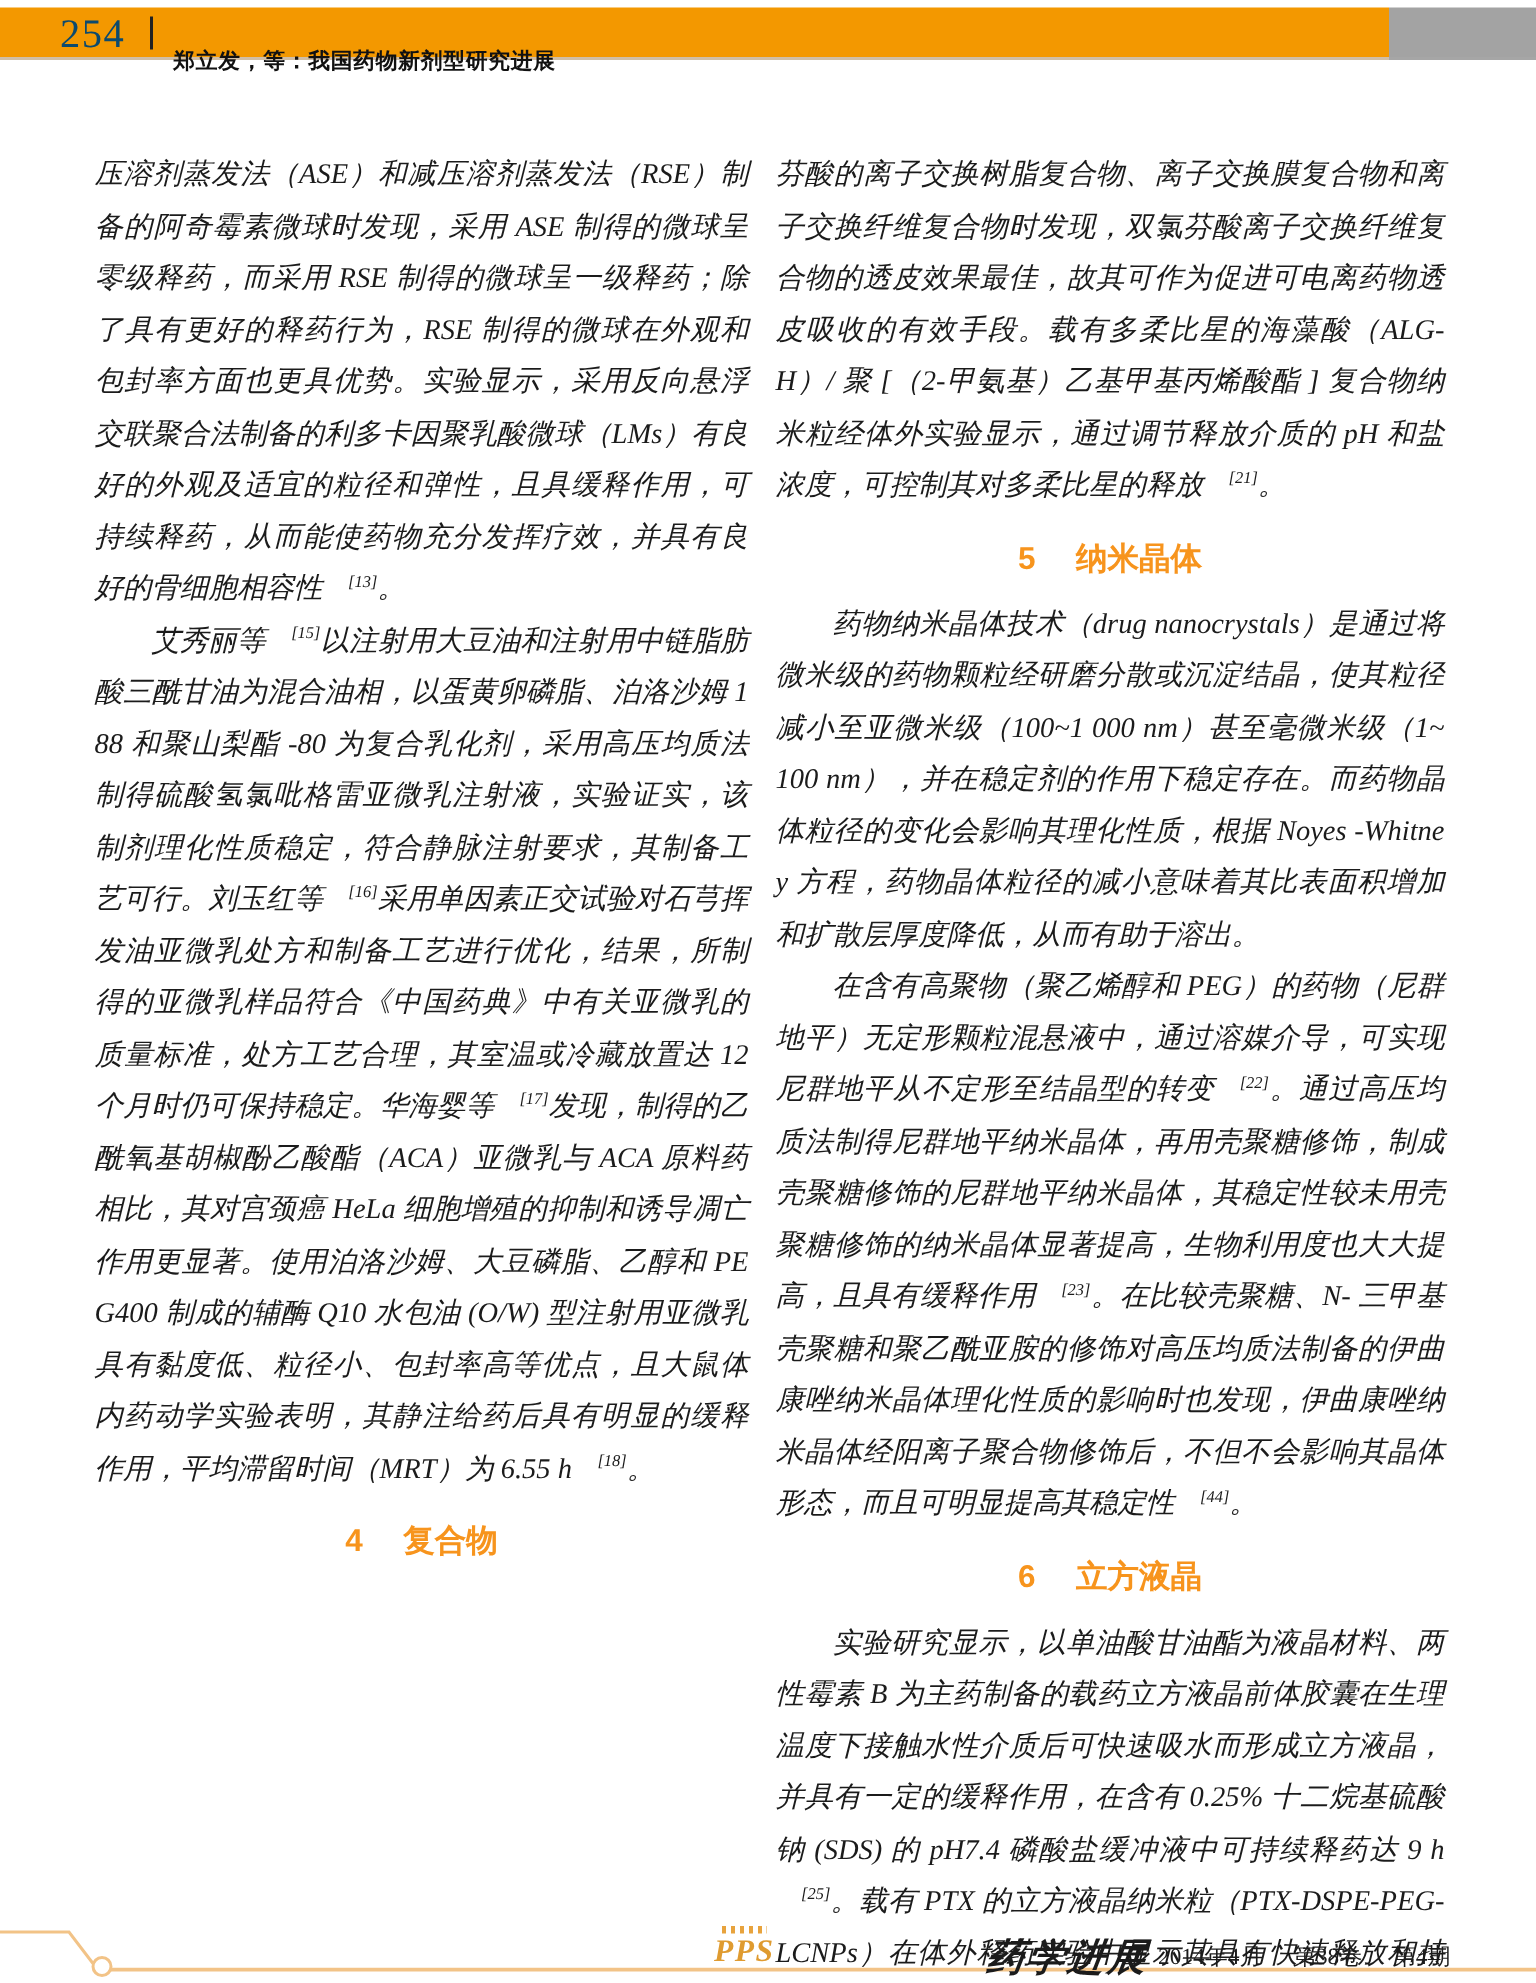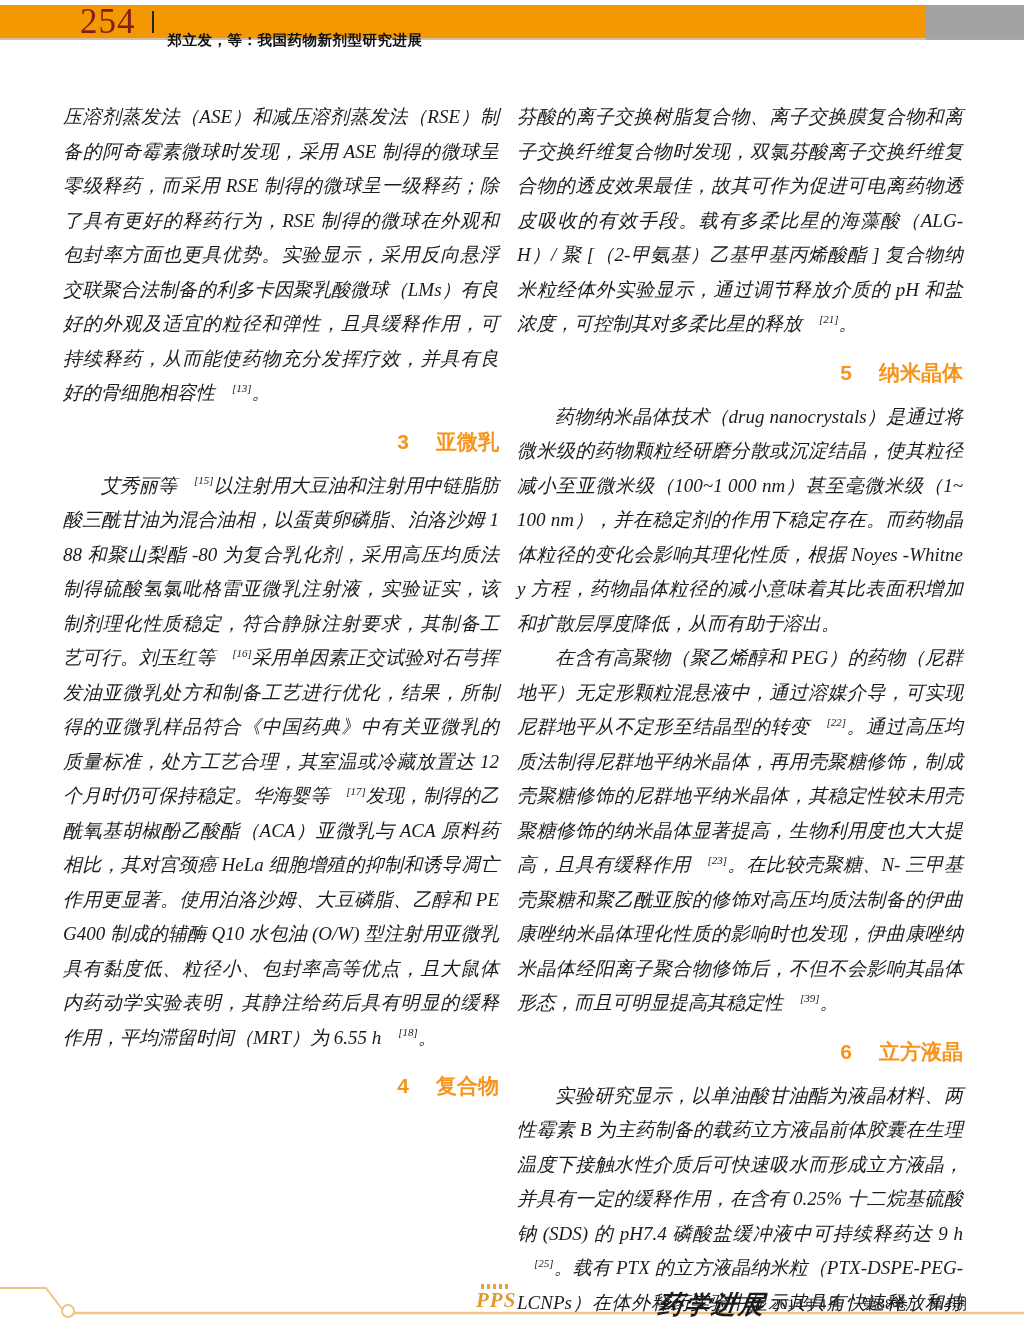--- a/index.html
+++ b/index.html
@@ -12,21 +12,21 @@
   .header-strip{position:absolute;top:5px;left:0;width:1024px;height:33px;display:flex;}
   .header-orange{
     width:926px;height:100%;background:#F39800;display:flex;align-items:center;
     box-shadow:0 2px 0 rgba(120,70,0,.35);
   }
   .header-gray{
     flex:1;height:100%;background:#A3A3A3;
     box-shadow:0 2px 0 rgba(0,0,0,.35);
   }
   .page-number{
-    margin-left:80px;font-size:35px;line-height:28px;color:#7f1d1d;
+    margin-left:40px;font-size:27px;line-height:28px;color:#0c4a6e;
     font-family:"Liberation Serif",serif;letter-spacing:1px;
   }
   .header-divider{width:2px;height:22px;background:#222;margin:0 14px 0 16px;}
   .running-title{
     font-family:"Liberation Sans","DejaVu Sans",sans-serif;font-weight:bold;
     font-size:14.5px;color:#111;letter-spacing:.5px;margin-top:38px;
   }
   
   .column{position:absolute;top:100px;}
   .column-left{left:63px;width:436px;}
@@ -34,21 +34,21 @@
   .body-par{
     font-size:19px;line-height:34.5px;text-align:justify;margin:0;
     word-break:break-all;
     font-style:italic;
   }
   .body-par.indent{text-indent:2em;}
   .body-par sup{font-size:11px;line-height:0;vertical-align:super;padding-left:17px;}
   .section-heading{
     color:#F7941D;font-family:"Liberation Sans","DejaVu Sans",sans-serif;
     font-weight:bold;font-size:21px;line-height:24px;margin:19px 0 15px 0;
-    text-align:right;
+    text-align:center;
   }
   .section-heading .sec-num{margin-right:27px;}
   
   .footer-svg{position:absolute;left:0;top:1262px;pointer-events:none;}
   .footer-row{
     position:absolute;left:0;top:1288px;width:1024px;height:26px;
     display:flex;align-items:center;
   }
   .footer-left{position:absolute;left:95px;top:2px;white-space:nowrap;}
   .journal-en{font-style:italic;font-weight:bold;font-size:16.5px;margin-right:22px;}
@@ -77,29 +77,28 @@
   <div class="header-orange">
     <span class="page-number">254</span>
     <span class="header-divider"></span>
     <span class="running-title">郑立发，等：我国药物新剂型研究进展</span>
   </div>
   <div class="header-gray"></div>
 </div>
 
 <div class="column column-left">
     <p class="body-par">压溶剂蒸发法（ASE）和减压溶剂蒸发法（RSE）制备的阿奇霉素微球时发现，采用 ASE 制得的微球呈零级释药，而采用 RSE 制得的微球呈一级释药；除了具有更好的释药行为，RSE 制得的微球在外观和包封率方面也更具优势。实验显示，采用反向悬浮交联聚合法制备的利多卡因聚乳酸微球（LMs）有良好的外观及适宜的粒径和弹性，且具缓释作用，可持续释药，从而能使药物充分发挥疗效，并具有良好的骨细胞相容性<sup>[13]</sup>。</p>
-    <div class="section-heading"><span class="sec-num">3</span><span>亚微乳</span></div>
     <p class="body-par indent">艾秀丽等<sup>[15]</sup>以注射用大豆油和注射用中链脂肪酸三酰甘油为混合油相，以蛋黄卵磷脂、泊洛沙姆 188 和聚山梨酯 -80 为复合乳化剂，采用高压均质法制得硫酸氢氯吡格雷亚微乳注射液，实验证实，该制剂理化性质稳定，符合静脉注射要求，其制备工艺可行。刘玉红等<sup>[16]</sup>采用单因素正交试验对石芎挥发油亚微乳处方和制备工艺进行优化，结果，所制得的亚微乳样品符合《中国药典》中有关亚微乳的质量标准，处方工艺合理，其室温或冷藏放置达 12 个月时仍可保持稳定。华海婴等<sup>[17]</sup>发现，制得的乙酰氧基胡椒酚乙酸酯（ACA）亚微乳与 ACA 原料药相比，其对宫颈癌 HeLa 细胞增殖的抑制和诱导凋亡作用更显著。使用泊洛沙姆、大豆磷脂、乙醇和 PEG400 制成的辅酶 Q10 水包油 (O/W) 型注射用亚微乳具有黏度低、粒径小、包封率高等优点，且大鼠体内药动学实验表明，其静注给药后具有明显的缓释作用，平均滞留时间（MRT）为 6.55 h<sup>[18]</sup>。</p>
     <div class="section-heading"><span class="sec-num">4</span><span>复合物</span></div>
   </div>
 <div class="column column-right">
     <p class="body-par">芬酸的离子交换树脂复合物、离子交换膜复合物和离子交换纤维复合物时发现，双氯芬酸离子交换纤维复合物的透皮效果最佳，故其可作为促进可电离药物透皮吸收的有效手段。载有多柔比星的海藻酸（ALG-H）/ 聚 [（2-甲氨基）乙基甲基丙烯酸酯 ] 复合物纳米粒经体外实验显示，通过调节释放介质的 pH 和盐浓度，可控制其对多柔比星的释放<sup>[21]</sup>。</p>
     <div class="section-heading"><span class="sec-num">5</span><span>纳米晶体</span></div>
     <p class="body-par indent">药物纳米晶体技术（drug nanocrystals）是通过将微米级的药物颗粒经研磨分散或沉淀结晶，使其粒径减小至亚微米级（100~1 000 nm）甚至毫微米级（1~ 100 nm），并在稳定剂的作用下稳定存在。而药物晶体粒径的变化会影响其理化性质，根据 Noyes -Whitney 方程，药物晶体粒径的减小意味着其比表面积增加和扩散层厚度降低，从而有助于溶出。</p>
-    <p class="body-par indent">在含有高聚物（聚乙烯醇和 PEG）的药物（尼群地平）无定形颗粒混悬液中，通过溶媒介导，可实现尼群地平从不定形至结晶型的转变<sup>[22]</sup>。通过高压均质法制得尼群地平纳米晶体，再用壳聚糖修饰，制成壳聚糖修饰的尼群地平纳米晶体，其稳定性较未用壳聚糖修饰的纳米晶体显著提高，生物利用度也大大提高，且具有缓释作用<sup>[23]</sup>。在比较壳聚糖、N- 三甲基壳聚糖和聚乙酰亚胺的修饰对高压均质法制备的伊曲康唑纳米晶体理化性质的影响时也发现，伊曲康唑纳米晶体经阳离子聚合物修饰后，不但不会影响其晶体形态，而且可明显提高其稳定性<sup>[39]</sup>。</p>
+    <p class="body-par indent">在含有高聚物（聚乙烯醇和 PEG）的药物（尼群地平）无定形颗粒混悬液中，通过溶媒介导，可实现尼群地平从不定形至结晶型的转变<sup>[22]</sup>。通过高压均质法制得尼群地平纳米晶体，再用壳聚糖修饰，制成壳聚糖修饰的尼群地平纳米晶体，其稳定性较未用壳聚糖修饰的纳米晶体显著提高，生物利用度也大大提高，且具有缓释作用<sup>[23]</sup>。在比较壳聚糖、N- 三甲基壳聚糖和聚乙酰亚胺的修饰对高压均质法制备的伊曲康唑纳米晶体理化性质的影响时也发现，伊曲康唑纳米晶体经阳离子聚合物修饰后，不但不会影响其晶体形态，而且可明显提高其稳定性<sup>[44]</sup>。</p>
     <div class="section-heading"><span class="sec-num">6</span><span>立方液晶</span></div>
     <p class="body-par indent">实验研究显示，以单油酸甘油酯为液晶材料、两性霉素 B 为主药制备的载药立方液晶前体胶囊在生理温度下接触水性介质后可快速吸水而形成立方液晶，并具有一定的缓释作用，在含有 0.25% 十二烷基硫酸钠 (SDS) 的 pH7.4 磷酸盐缓冲液中可持续释药达 9 h<sup>[25]</sup>。载有 PTX 的立方液晶纳米粒（PTX-DSPE-PEG-LCNPs）在体外释药实验中显示其具有快速释放和持续释放的两相释放形式，且体内研究证实，相较于市售 PTX 制剂，PTX-DSPE-PEG -LCNPs 的生物利用度大大提高。</p>
   </div>
 
 <svg class="footer-svg" width="1024" height="60">
   <path d="M 0 26 L 46 26 L 62 47" fill="none" stroke="#F2C387" stroke-width="2"></path>
   <line x1="74" y1="51" x2="1024" y2="51" stroke="#F2C387" stroke-width="2.5"></line>
   <circle cx="68" cy="49" r="6" fill="#ffffff" stroke="#F2C387" stroke-width="2"></circle>
 </svg>
 

